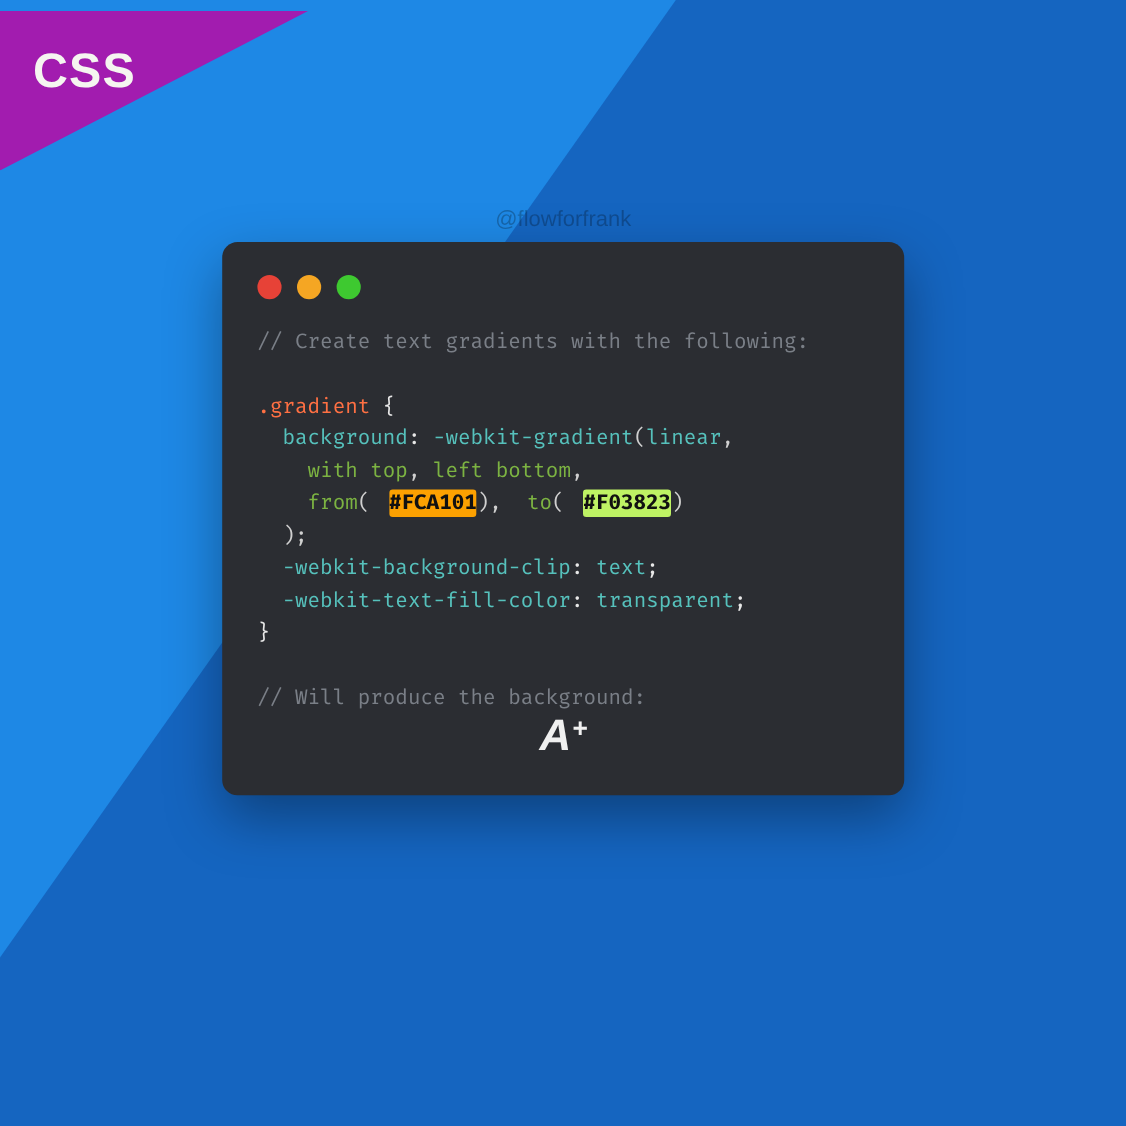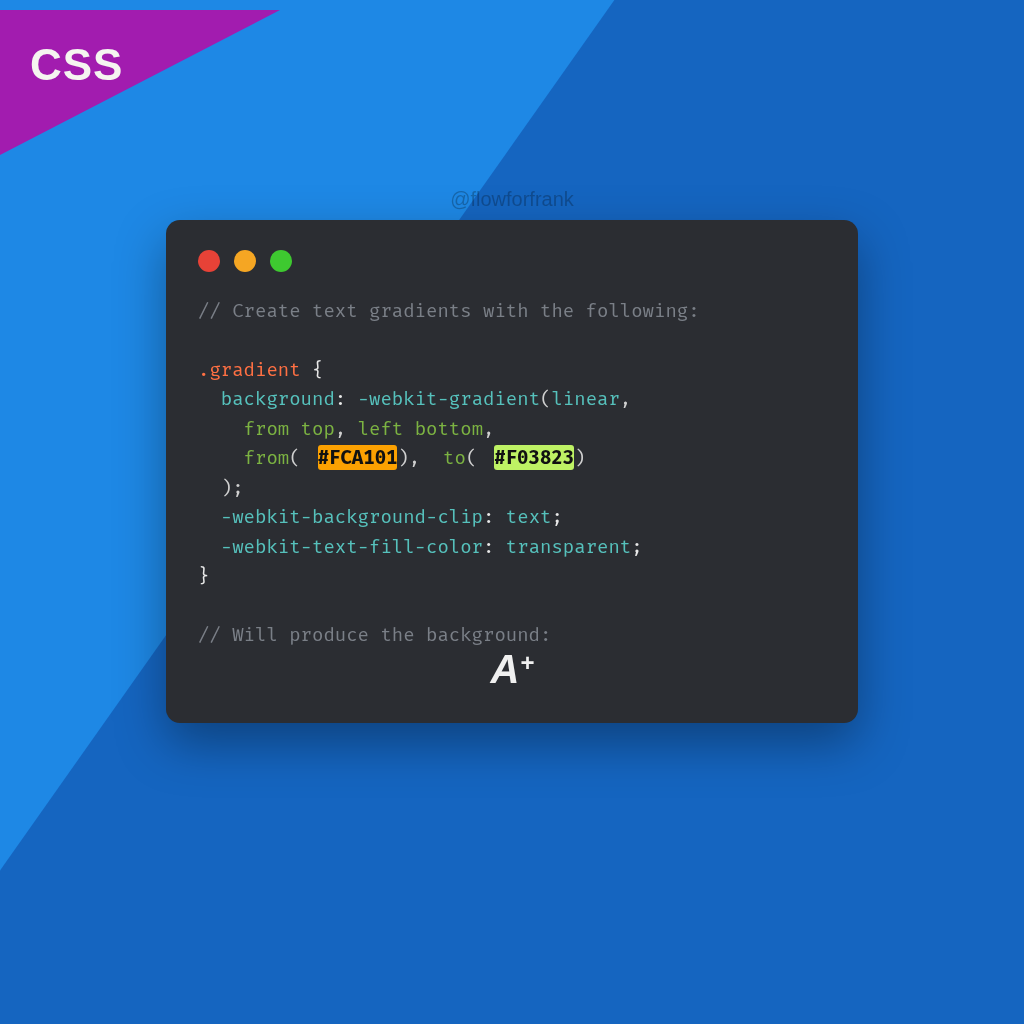--- a/index.html
+++ b/index.html
@@ -47,21 +47,21 @@
     transform: translateX(-50%);
     color: rgba(0,0,0,0.25);
     font-size: 20px;
     z-index: 2;
   }
   .window {
     position: absolute;
     top: 220px;
     left: 50%;
     transform: translateX(-50%);
-    width: 692px;
+    width: 620px;
     background: #2b2d32;
     border-radius: 14px;
     padding: 30px 32px 34px 32px;
     box-shadow: 0 20px 50px rgba(0,0,0,0.35);
     z-index: 2;
   }
   .traffic {
     display: flex;
     gap: 14px;
     margin-bottom: 24px;
@@ -151,21 +151,21 @@
   <div class="traffic">
     <div class="dot red"></div>
     <div class="dot yellow"></div>
     <div class="dot green"></div>
   </div>
 
 <pre class="code"><span class="c-comment">// Create text gradients with the following:</span>
 
 <span class="c-sel">.gradient</span> {
   <span class="c-prop">background</span>: <span class="c-val">-webkit-gradient</span><span class="c-paren">(</span><span class="c-val">linear</span><span class="c-paren">,</span>
-    <span class="c-key">from top</span><span class="c-paren">,</span> <span class="c-key">left bottom</span><span class="c-paren">,</span>
+    <span class="c-key">with top</span><span class="c-paren">,</span> <span class="c-key">left bottom</span><span class="c-paren">,</span>
     <span class="c-key">from</span><span class="c-paren">(</span><span class="swatch orange">#FCA101</span><span class="c-paren">),</span>  <span class="c-key">to</span><span class="c-paren">(</span><span class="swatch redish">#F03823</span><span class="c-paren">)</span>
   <span class="c-paren">);</span>
   <span class="c-prop">-webkit-background-clip</span>: <span class="c-val">text</span>;
   <span class="c-prop">-webkit-text-fill-color</span>: <span class="c-val">transparent</span>;
 }
 
 <span class="c-comment">// Will produce the background:</span></pre>
 
 
   <div class="logo-block">

